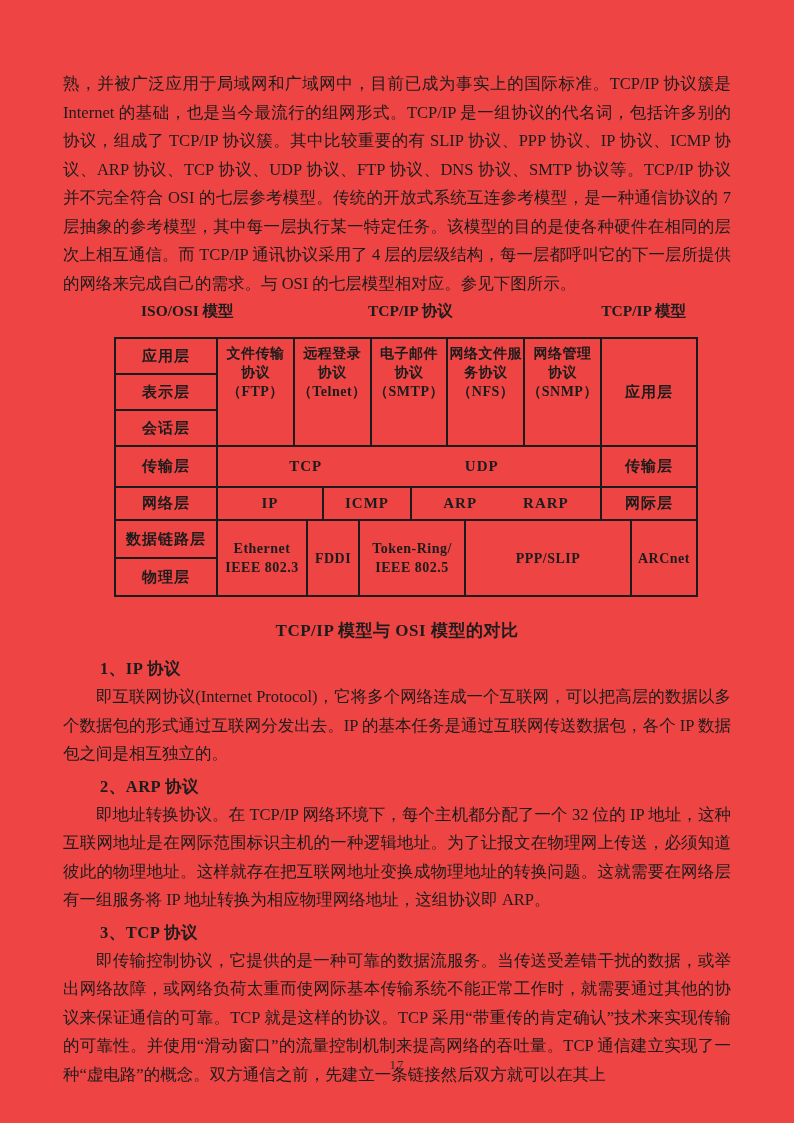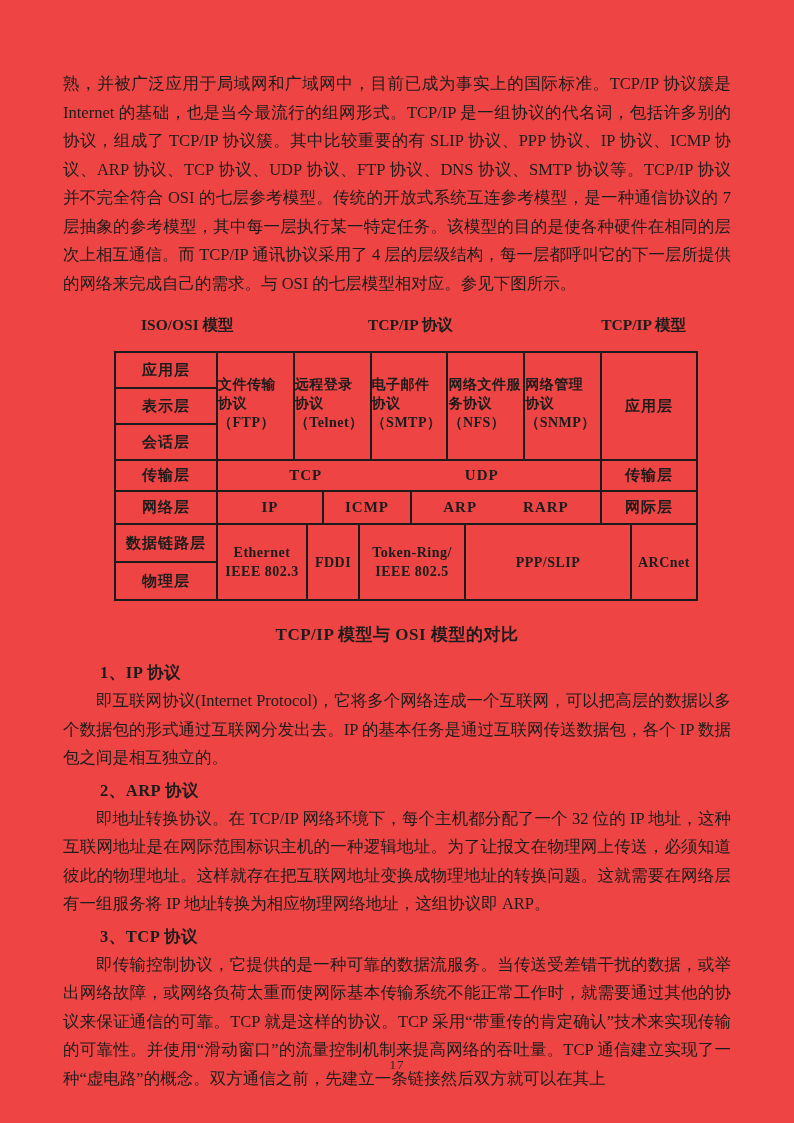--- a/index.html
+++ b/index.html
@@ -8,44 +8,44 @@
   .page {
     position: relative; width: 794px; height: 1123px;
     background: #ef4444; color: #1c1c1c; overflow: hidden;
   }
   .content { position: absolute; left: 63px; top: 70px; width: 668px; }
   .body-text {
     font-size: 16.5px; line-height: 28.5px;
     text-align: justify; text-justify: inter-ideograph;
   }
   
-  .dia-headers { position: relative; height: 26px; margin-top: 15px; font-weight: bold; font-size: 15.5px; }
+  .dia-headers { position: relative; height: 26px; margin-top: 1px; font-weight: bold; font-size: 15.5px; }
   .dh { position: absolute; top: 2px; white-space: nowrap; }
   .dh.left { left: 78px; }
   .dh.center { left: 305px; }
   .dh.right { right: 45px; }
   
   .otable { margin: 12px 0 0 51px; width: 584px; border: 2px solid #1b1b1b; font-weight: bold; }
   .rg { display: flex; }
   .rg + .rg { border-top: 2px solid #1b1b1b; }
   .rg > * + * { border-left: 2px solid #1b1b1b; }
   .rg.top { height: 106px; border-radius: 20px; }
-  .rg.transport { height: 31px; }
+  .rg.transport { height: 41px; }
   .rg.network { height: 33px; }
   .rg.bottom { height: 76px; }
   .lstack { flex: 0 0 100px; display: flex; flex-direction: column; }
   .rstack { flex: 0 0 96px; display: flex; flex-direction: column; }
   .lstack .cell, .rstack .cell { flex: 1; display: flex; align-items: center; justify-content: center; }
   .lstack .cell + .cell, .rstack .cell + .cell { border-top: 2px solid #1b1b1b; border-left: none; }
   .cell { font-size: 15px; letter-spacing: 1px; }
   .lcol { flex: 0 0 100px; display: flex; align-items: center; justify-content: center; }
   .rcol { flex: 0 0 96px; display: flex; align-items: center; justify-content: center; }
   .proto {
-    flex: 1 1 0; font-size: 14px; line-height: 19px;
-    padding-top: 22px; white-space: pre-line; letter-spacing: 0.5px;
+    flex: 1 1 0; text-align: center; font-size: 14px; line-height: 19px;
+    padding-top: 5px; white-space: pre-line; letter-spacing: 0.5px;
   }
   .merged { flex: 1; display: flex; align-items: center; justify-content: space-around; padding-right: 30px; }
   .cIP   { flex: 0 0 106px; display: flex; align-items: center; justify-content: center; }
   .cICMP { flex: 0 0 88px;  display: flex; align-items: center; justify-content: center; }
   .cARP  { flex: 1; display: flex; align-items: center; justify-content: center; gap: 46px; }
   .cEth  { flex: 0 0 90px; }
   .cFddi { flex: 0 0 52px; }
   .cTr   { flex: 0 0 106px; }
   .cArc  { flex: 0 0 66px; }
   .cPpp  { flex: 1 1 0; }

